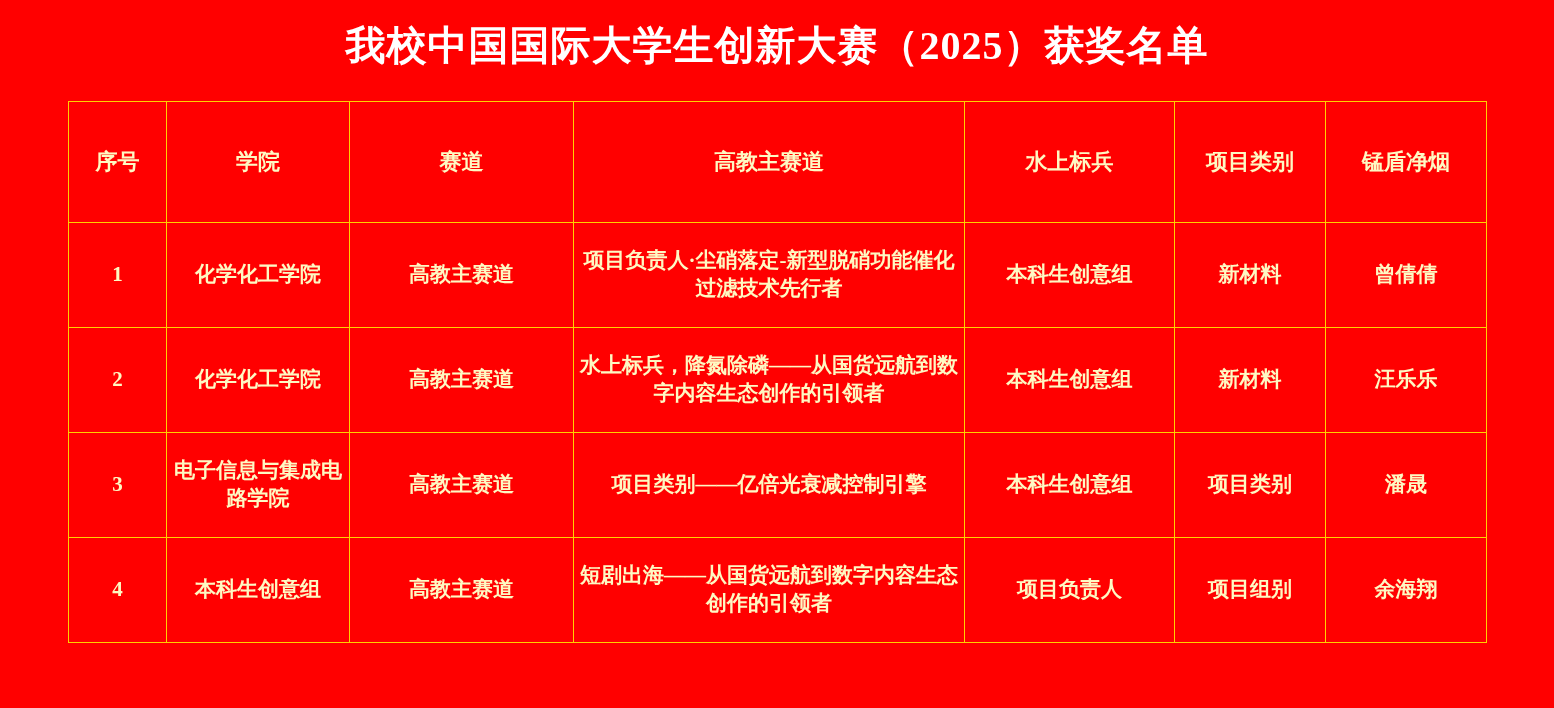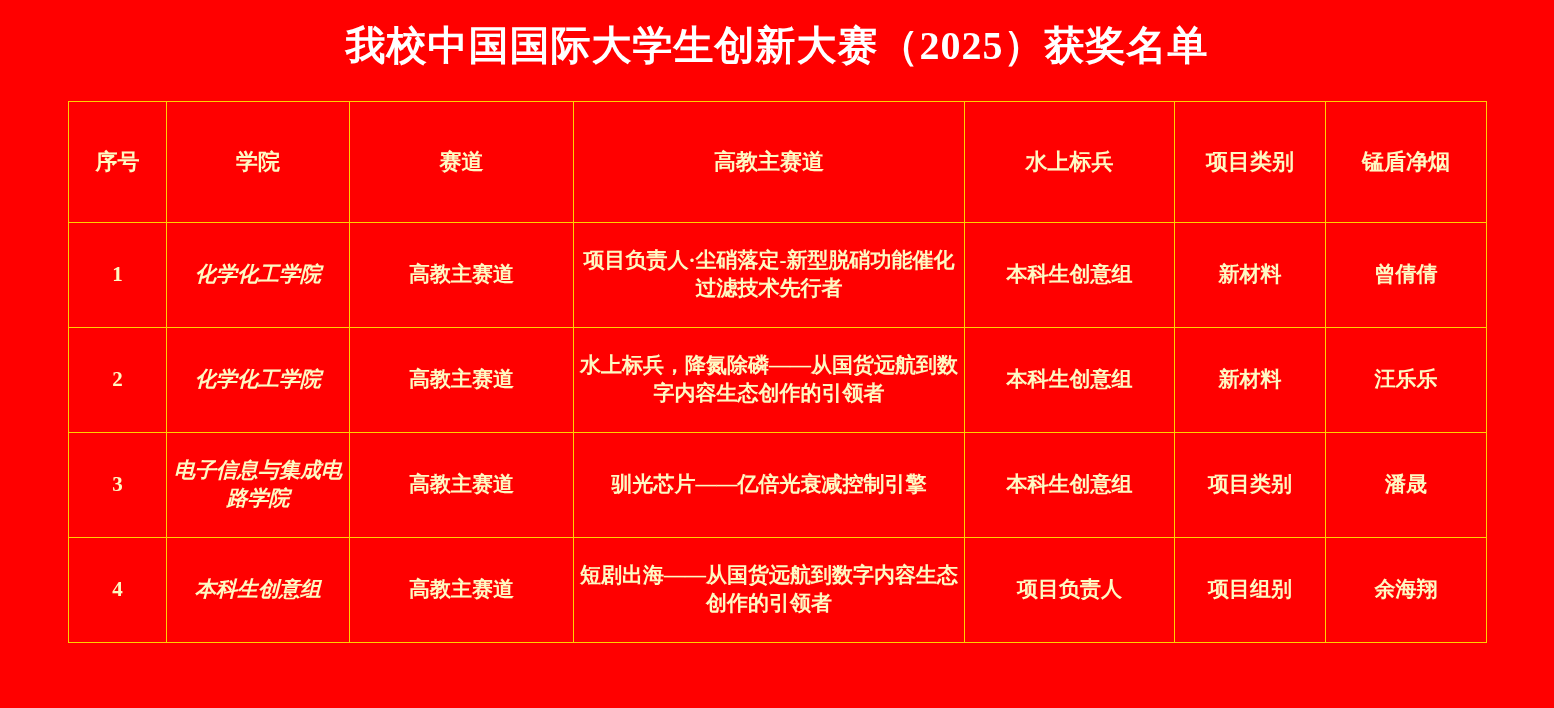--- a/index.html
+++ b/index.html
@@ -78,21 +78,21 @@
   col.c-idx    { width: 98px;  }
   col.c-col    { width: 183px; }
   col.c-track  { width: 224px; }
   col.c-proj   { width: 391px; }
   col.c-group  { width: 210px; }
   col.c-type   { width: 151px; }
   col.c-leader { width: 161px; }
 
   .cell-idx    { font-size: 22px; }
   .cell-proj   { font-size: 21px; letter-spacing: 0px; }
-  .cell-college{ font-size: 21px; font-style: italic; }
+  .cell-college{ font-size: 21px; }
 </style>
 </head>
 <body>
 
 <div class="page">
 
   <div class="title">我校中国国际大学生创新大赛（2025）获奖名单</div>
 
   <div class="table-wrap">
     <table class="award-table">
@@ -132,21 +132,21 @@
           <td>高教主赛道</td>
           <td class="cell-proj">水上标兵，降氮除磷——从国货远航到数字内容生态创作的引领者</td>
           <td>本科生创意组</td>
           <td>新材料</td>
           <td>汪乐乐</td>
         </tr>
         <tr>
           <td class="cell-idx">3</td>
           <td class="cell-college">电子信息与集成电路学院</td>
           <td>高教主赛道</td>
-          <td class="cell-proj">驯光芯片——亿倍光衰减控制引擎</td>
+          <td class="cell-proj">项目类别——亿倍光衰减控制引擎</td>
           <td>本科生创意组</td>
           <td>项目类别</td>
           <td>潘晟</td>
         </tr>
         <tr>
           <td class="cell-idx">4</td>
           <td class="cell-college">本科生创意组</td>
           <td>高教主赛道</td>
           <td class="cell-proj">短剧出海——从国货远航到数字内容生态创作的引领者</td>
           <td>项目负责人</td>

